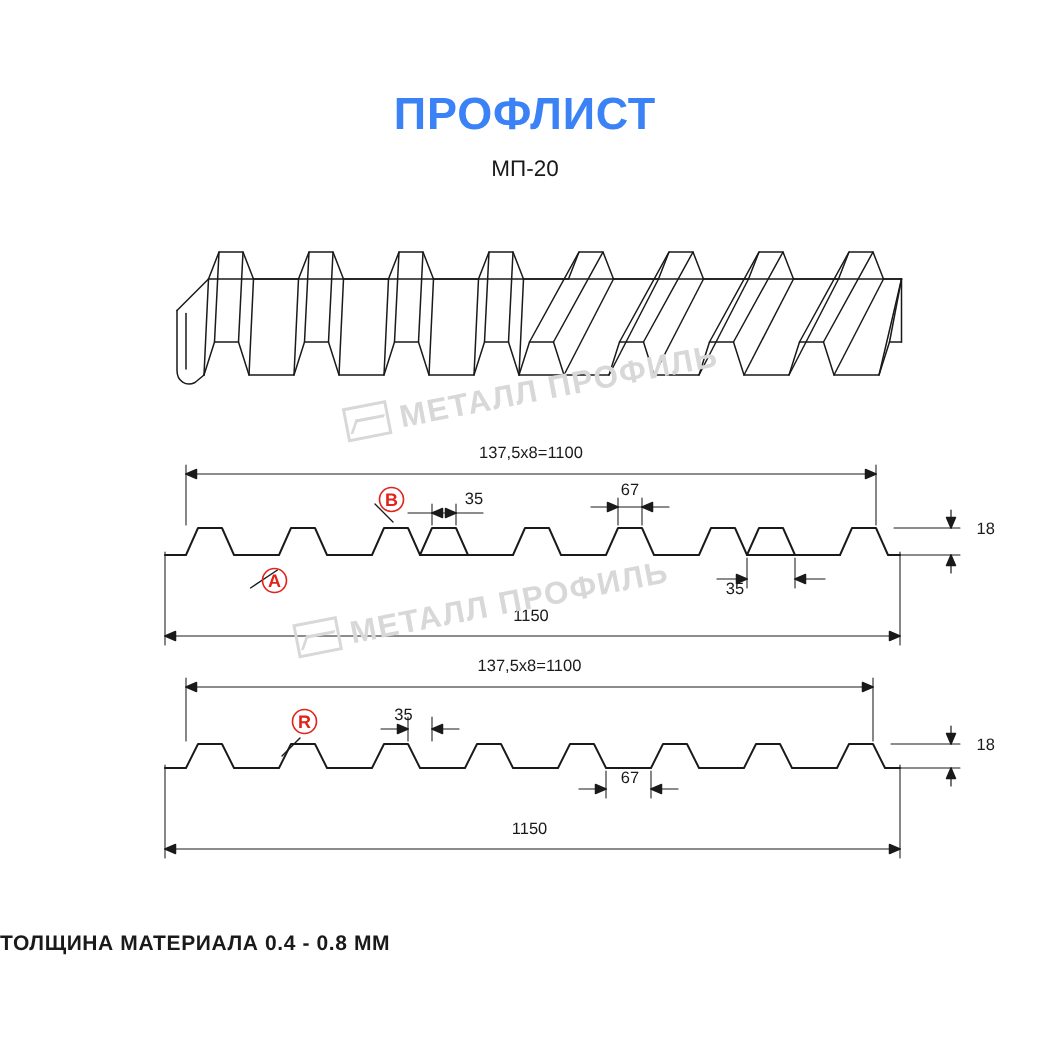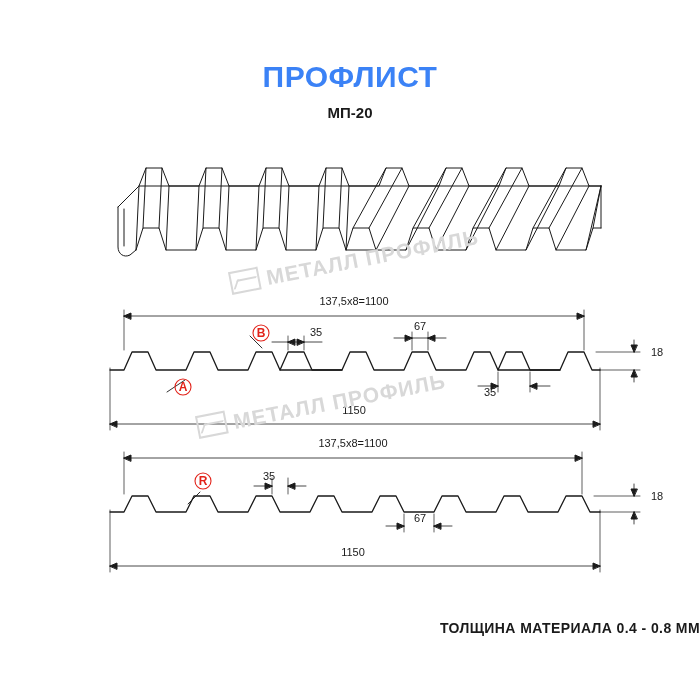--- a/index.html
+++ b/index.html
@@ -26,29 +26,29 @@
     letter-spacing: 0.5px;
     color: #3b82f6;
   }
   .subtitle {
     position: absolute;
     left: 0;
     top: 104px;
     width: 700px;
     text-align: center;
     font-size: 15px;
-    font-weight: bold;
+    font-weight: normal;
     color: #1a1a1a;
   }
   .footer {
     position: absolute;
     left: 0;
     top: 620px;
     width: 700px;
-    text-align: right;
+    text-align: left;
     font-size: 14px;
     font-weight: bold;
     letter-spacing: 0.4px;
     color: #1a1a1a;
   }
   #drawing {
     position: absolute;
     left: 0;
     top: 0;
   }

